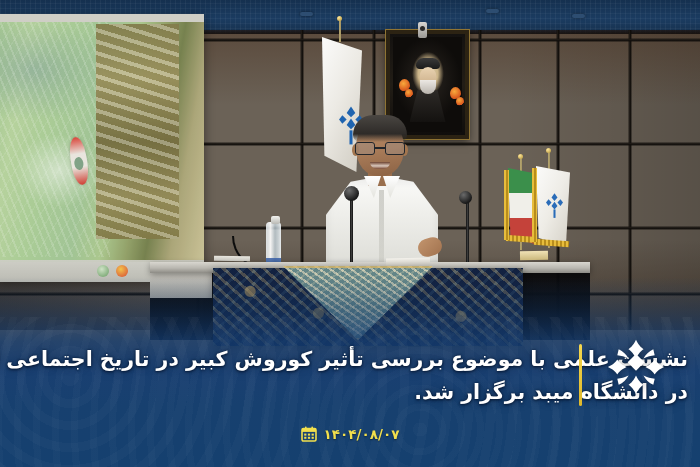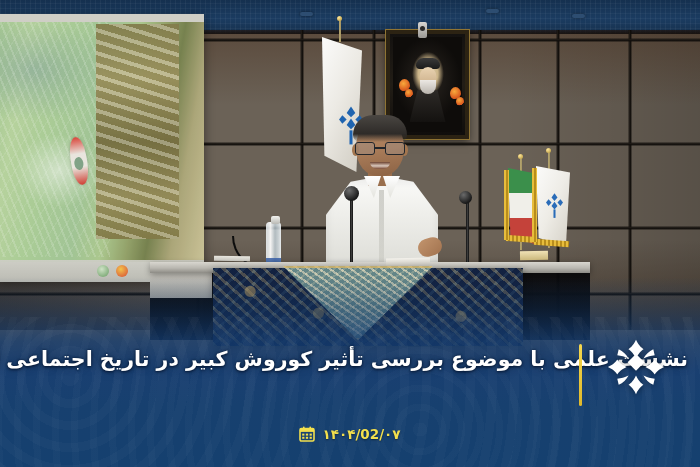--- a/index.html
+++ b/index.html
@@ -536,20 +536,21 @@
     <div class="nameplate"></div>
     <div class="cloth"></div>
     <div class="cloth-diamond"></div>
   </div>
 
   <div class="overlay"></div>
   <div class="overlay-damask"></div>
 
   <div class="headline">
     <span class="headline-line">نشست علمی با موضوع بررسی تأثیر کوروش کبیر در تاریخ اجتماعی ایران باستان،</span>
+    <span class="headline-line">در دانشگاه میبد برگزار شد.</span>
   </div>
 
   <div class="divider-bar"></div>
 
   <div class="logo-lockup">
     <svg class="logo-mark" viewBox="0 0 64 62">
       <g fill="#ffffff">
         <path d="M32 2 C35 9 40 12 40 12 C40 12 35 15 32 22 C29 15 24 12 24 12 C24 12 29 9 32 2 Z"></path>
         <path d="M32 60 C35 53 40 50 40 50 C40 50 35 47 32 40 C29 47 24 50 24 50 C24 50 29 53 32 60 Z"></path>
         <path d="M2 31 C9 28 12 23 12 23 C12 23 15 28 22 31 C15 34 12 39 12 39 C12 39 9 34 2 31 Z"></path>
@@ -572,18 +573,18 @@
         <rect x="10.4" y="0.4" width="1.6" height="3.2" rx=".7" fill="currentColor"></rect>
         <g fill="currentColor">
           <rect x="3.2" y="7.6" width="2.2" height="2"></rect>
           <rect x="6.9" y="7.6" width="2.2" height="2"></rect>
           <rect x="10.6" y="7.6" width="2.2" height="2"></rect>
           <rect x="3.2" y="10.8" width="2.2" height="2"></rect>
           <rect x="6.9" y="10.8" width="2.2" height="2"></rect>
           <rect x="10.6" y="10.8" width="2.2" height="2"></rect>
         </g>
       </svg>
-      <span class="meta-text">۱۴۰۴/02/۰۷</span>
+      <span class="meta-text">۱۴۰۴/۰۸/۰۷</span>
     </div>
 
   </div>
 
 </div>
 
 </body></html>

